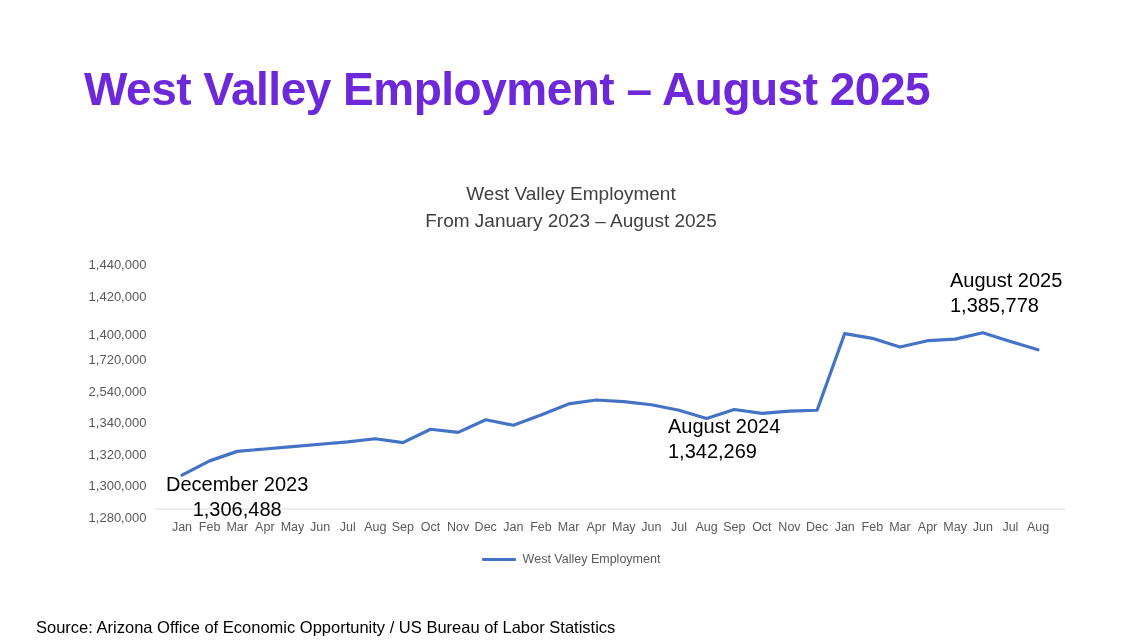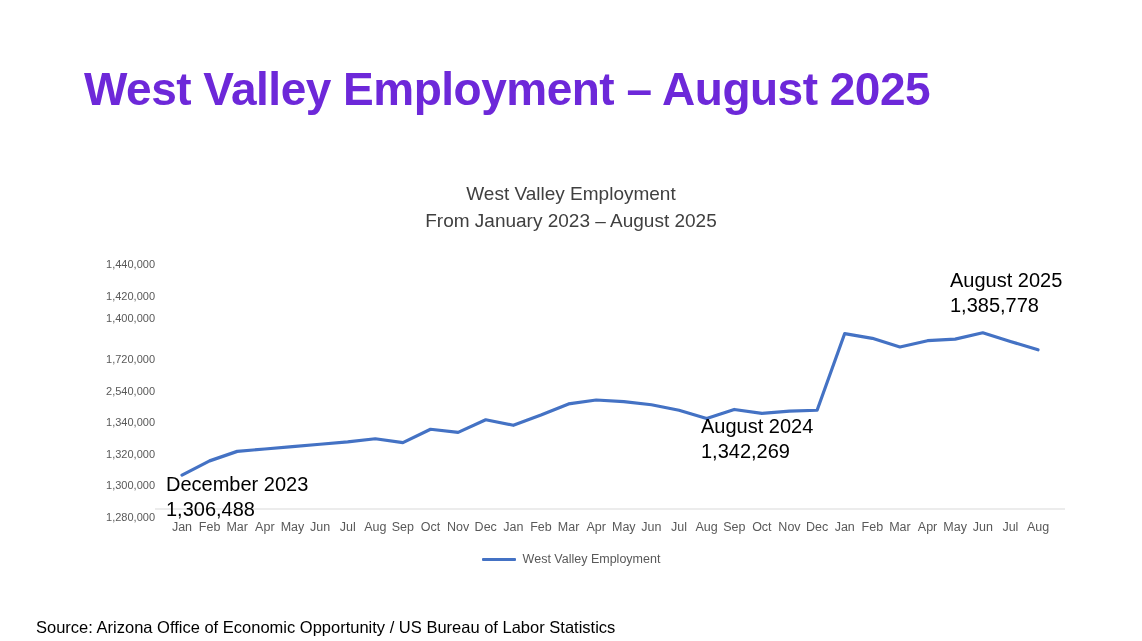--- a/index.html
+++ b/index.html
@@ -61,22 +61,22 @@
     position: absolute;
     left: 0;
     top: 0;
   }
 
   
   .y-tick {
     position: absolute;
     right: 0;
     width: 75px;
-    text-align: right;
-    font-size: 11px;
+    text-align: center;
+    font-size: 13px;
     color: #595959;
     transform: translateY(-50%);
     white-space: nowrap;
   }
   #y-axis-labels {
     position: absolute;
     left: 80px;
     top: 0;
     width: 75px;
     height: 420px;
@@ -126,22 +126,22 @@
     position: absolute;
     text-align: left;
     font-size: 20px;
     color: #000000;
     line-height: 25px;
     white-space: nowrap;
   }
   .callout .val { display: block; }
 
   #callout-jan2023 { left: 166px; top: 472px; text-align: left; }
-  #callout-jan2023 .val { text-align: left; }
-  #callout-aug2024 { left: 668px; top: 414px; margin-left: 33px; }
+  #callout-jan2023 .val { text-align: center; }
+  #callout-aug2024 { left: 668px; top: 414px; }
   #callout-aug2025 { left: 950px; top: 268px; }
 
   
   #source-note {
     position: absolute;
     left: 36px;
     top: 618px;
     font-size: 16.5px;
     color: #000000;
     white-space: nowrap;
@@ -161,21 +161,21 @@
 
   <div id="plot-wrap">
     <svg id="plot-svg" width="1142" height="420">
       <line id="x-axis-line" x1="155" y1="349" x2="1065" y2="349" stroke="#d9d9d9" stroke-width="1"></line>
       <polyline id="series-line" fill="none" stroke="#4472C4" stroke-width="3.2" stroke-linejoin="round" stroke-linecap="round" points="182.00,315.12 209.61,300.87 237.23,291.38 264.84,289.01 292.45,286.63 320.06,284.26 347.68,281.89 375.29,278.73 402.90,282.68 430.52,269.24 458.13,272.40 485.74,259.75 513.35,265.29 540.97,255.01 568.58,243.94 596.19,239.99 623.81,241.57 651.42,244.73 679.03,250.27 706.65,258.54 734.26,249.47 761.87,253.43 789.48,251.06 817.10,250.27 844.71,173.57 872.32,178.32 899.94,187.02 927.55,180.69 955.16,179.11 982.77,172.78 1010.39,181.48 1038.00,189.74"></polyline>
     </svg>
 
     <div id="y-axis-labels">
         <div class="y-tick" style="top: 104px;">1,440,000</div>
         <div class="y-tick" style="top: 135.625px;">1,420,000</div>
-        <div class="y-tick" style="top: 158px;">1,400,000</div>
+        <div class="y-tick" style="top: 174px;">1,400,000</div>
         <div class="y-tick" style="top: 198.875px;">1,720,000</div>
         <div class="y-tick" style="top: 230.5px;">2,540,000</div>
         <div class="y-tick" style="top: 262.125px;">1,340,000</div>
         <div class="y-tick" style="top: 293.75px;">1,320,000</div>
         <div class="y-tick" style="top: 325.375px;">1,300,000</div>
         <div class="y-tick" style="top: 357px;">1,280,000</div>
       </div>
     <div id="x-axis-labels">
         <div class="x-tick" style="left: 182px;">Jan</div>
         <div class="x-tick" style="left: 209.613px;">Feb</div>

